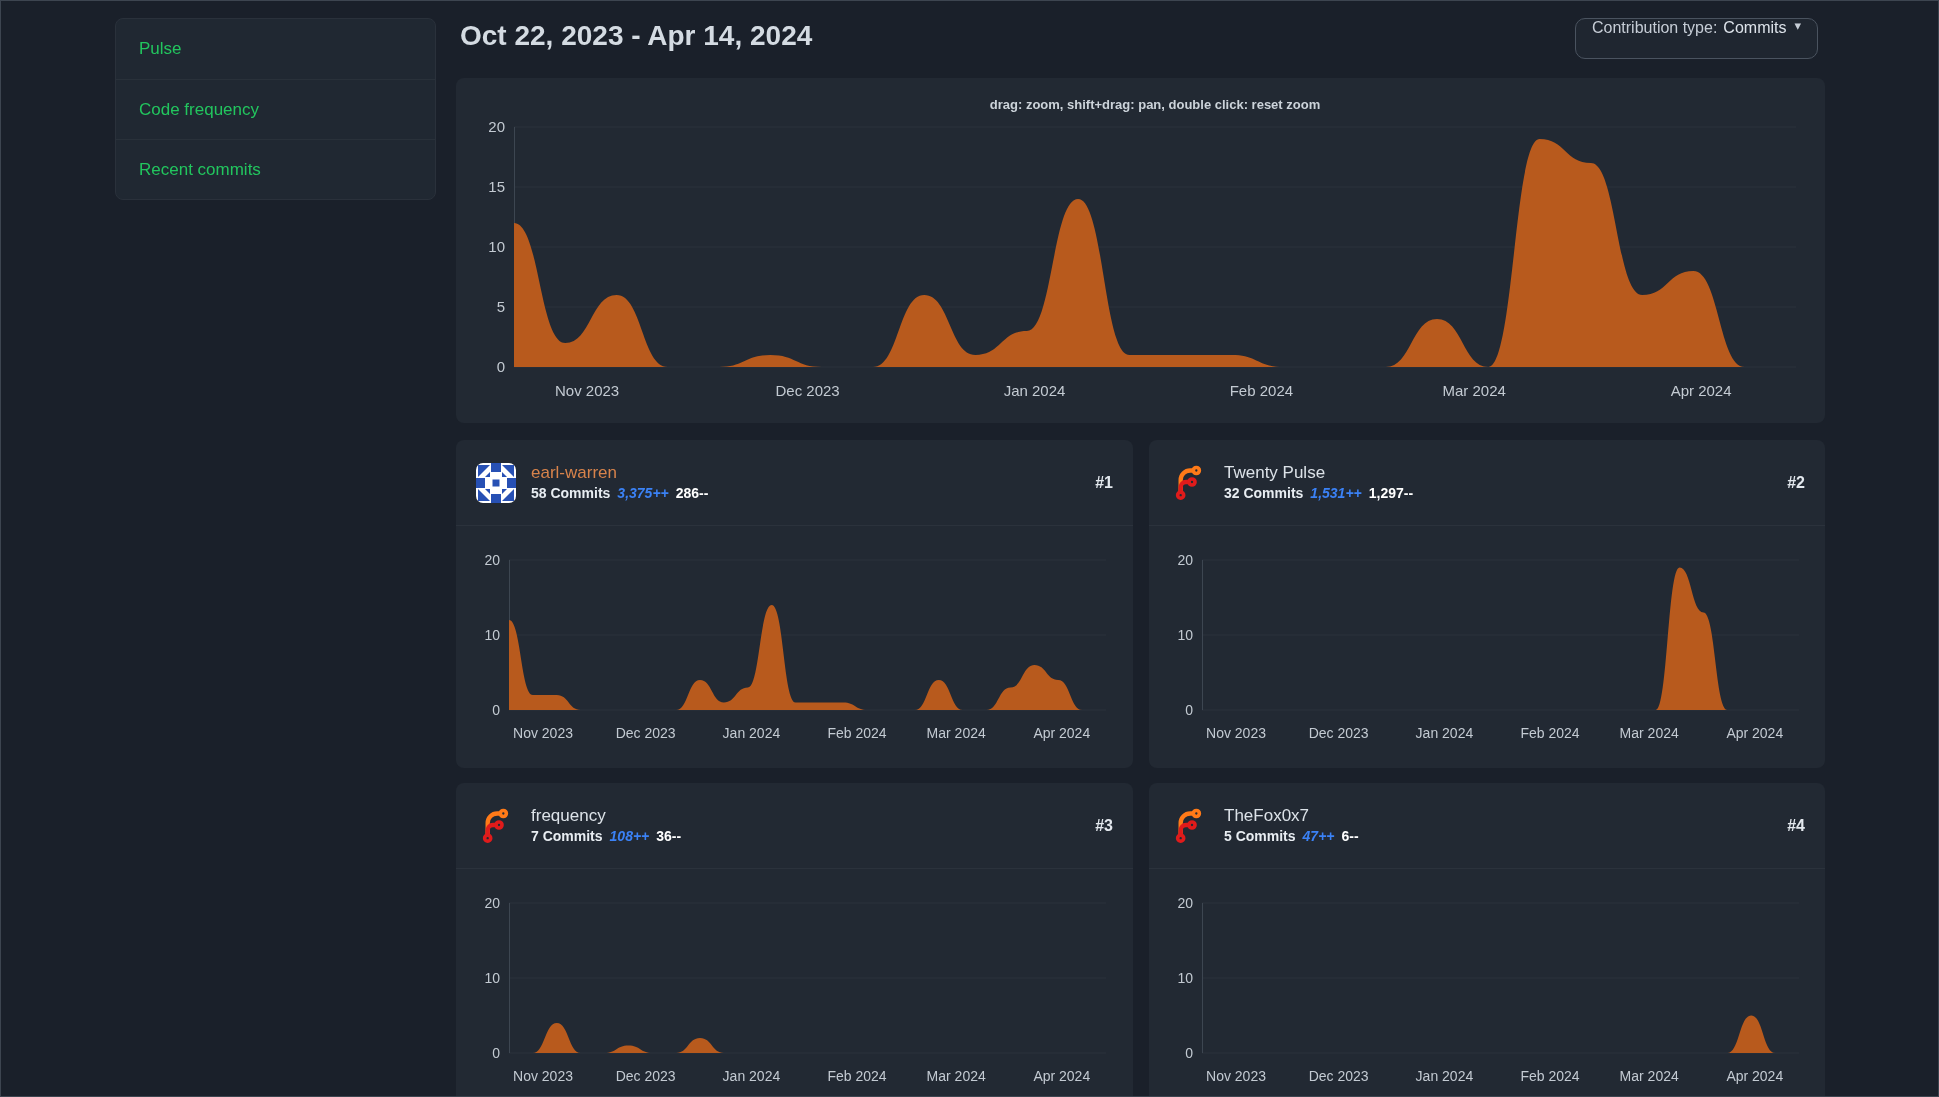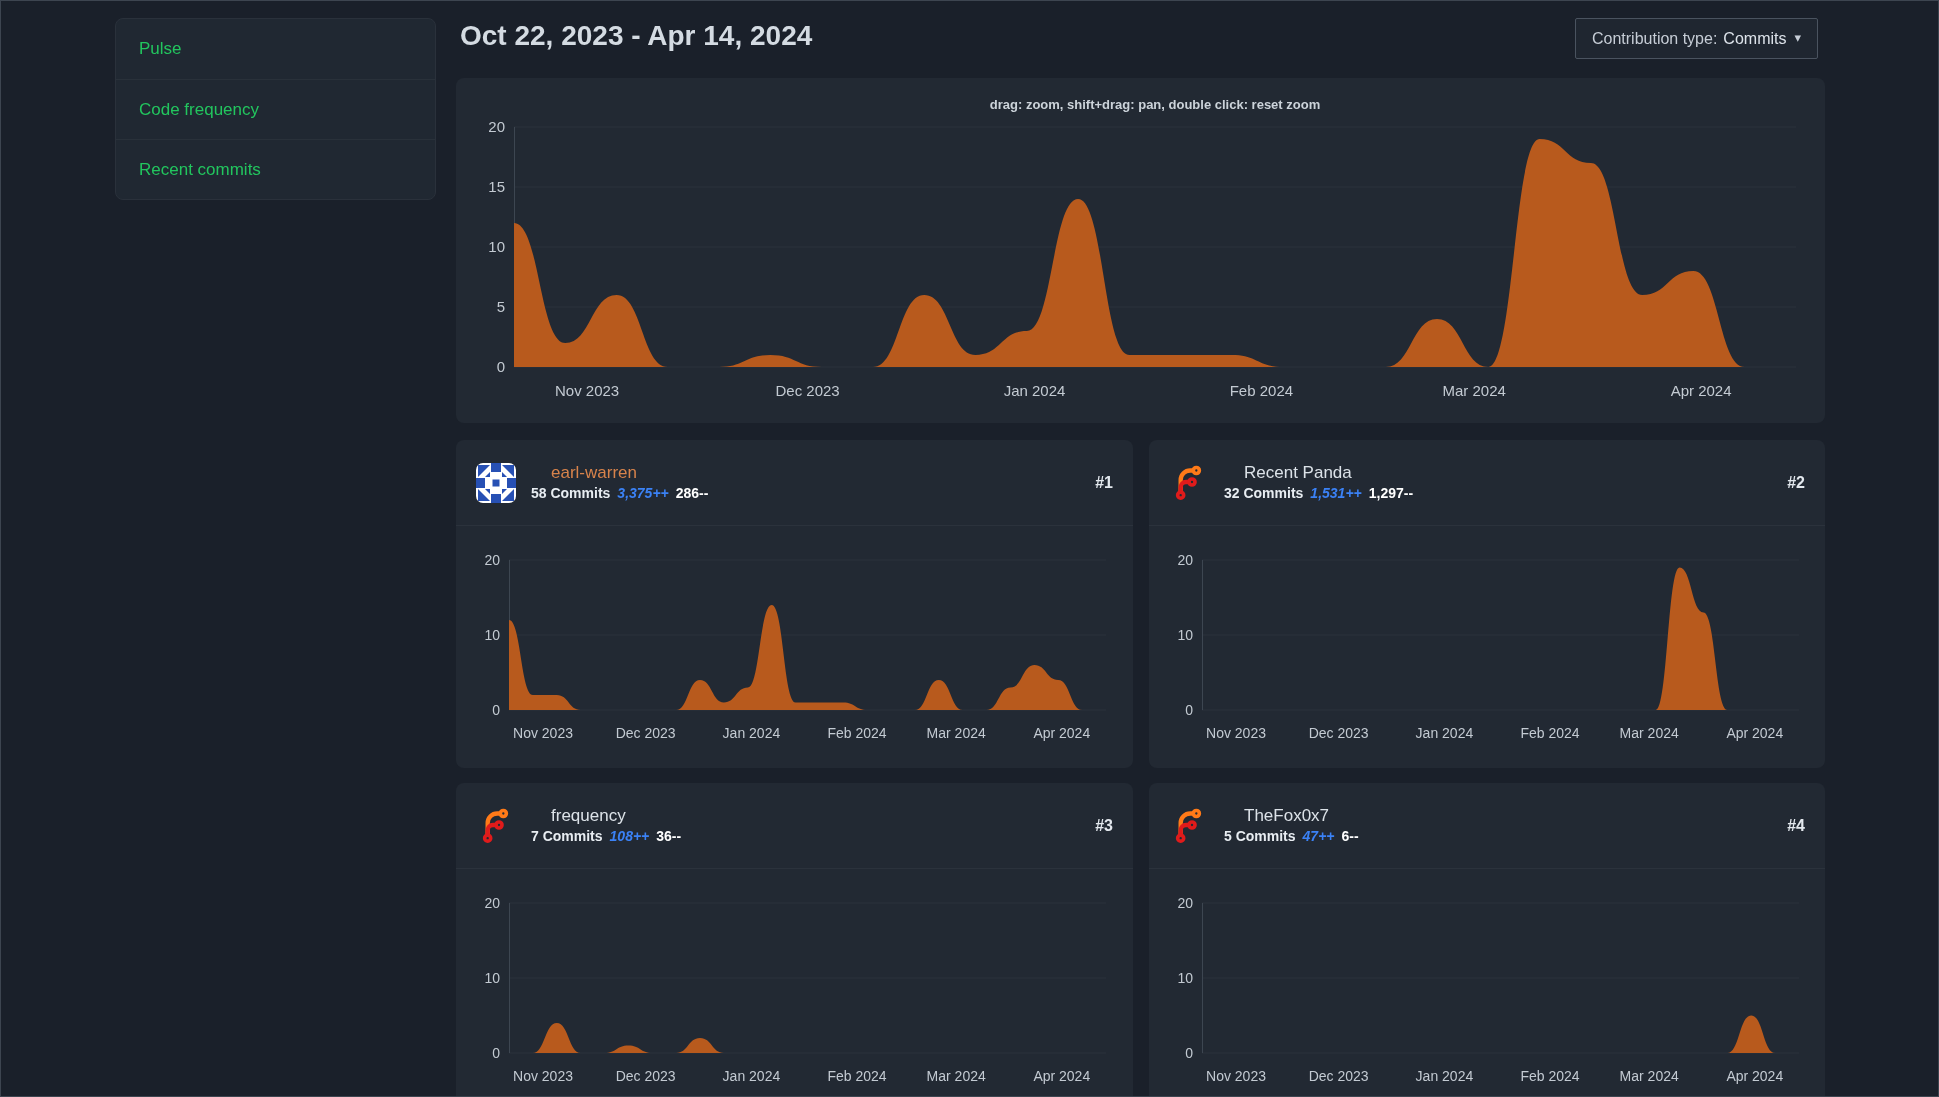--- a/index.html
+++ b/index.html
@@ -18,23 +18,23 @@
     height:60px; display:flex; align-items:center; padding:0 23px;
     color:#22c55e; font-size:17px; cursor:pointer;
   }
   .sidebar-item + .sidebar-item { border-top:1px solid rgba(255,255,255,0.045); }
   .sidebar-item.active { background:#2b333e; }
   
   .main { position:absolute; left:455px; top:0; width:1369px; }
   .date-title { position:absolute; left:4px; top:19px; font-size:28px; color:#d4dbe2; white-space:nowrap; }
   .contrib-btn {
     position:absolute; right:7px; top:17px; height:41px; padding:0 16px;
-    background:#1f2630; border:1px solid #4a535f; border-radius:2px;
+    background:#1f2630; border:1px solid #4a535f; border-radius:10px;
     color:#c6cdd6; font-size:16px; font-family:inherit;
-    display:flex; align-items:center; gap:6px; cursor:pointer;
+    display:flex; gap:6px; cursor:pointer;
   }
   .contrib-btn b { color:#dde3ea; font-weight:400; }
   .contrib-btn .caret { font-size:13px; color:#c6cdd6; margin-left:2px; transform:translateY(-1px); }
   .main-panel {
     position:absolute; left:0; top:77px; width:1369px; height:345px;
     background:#222933; border-radius:8px;
   }
   .main-panel svg { display:block; width:1369px; height:345px; }
   
   .cards {
@@ -43,21 +43,21 @@
   }
   .card { background:#222933; border-radius:8px; overflow:hidden; }
   .card-header {
     height:86px; padding:0 20px; display:flex; align-items:center; gap:15px;
     border-bottom:1px solid #2b323c;
   }
   .avatar { width:40px; height:40px; flex:0 0 40px; border-radius:7px; overflow:hidden; display:block; }
   .avatar.identicon { background:#ffffff; }
   .avatar svg { display:block; width:40px; height:40px; }
   .who { display:flex; flex-direction:column; gap:3px; min-width:0; }
-  .name { font-size:17px; color:#dce2e8; text-decoration:none; line-height:1.1;margin-left:20px; }
+  .name { font-size:17px; color:#dce2e8; text-decoration:none; line-height:1.1; }
   .name.link { color:#d8834b; }
   .stats { font-size:14px; font-weight:700; color:#e8edf2; display:flex; gap:7px; white-space:nowrap; }
   .adds { color:#3b82f6;font-style:italic; }
   .dels { color:#ffffff; }
   .rank { margin-left:auto; font-weight:700; font-size:16px; color:#e3e8ee; }
   .mini-chart { display:block; width:677px; height:242px; }
   svg text { font-family:"Liberation Sans", sans-serif; }
 </style>
 </head>
 <body>
@@ -166,21 +166,21 @@
           <span class="avatar">
             <svg viewBox="0 0 24 24" fill="none">
               <path d="M7 17.4 V10.2 A5.7 5.7 0 0 1 12.7 4.5 H14.2" stroke="#ff7a18" stroke-width="2.6"></path>
               <circle cx="16.4" cy="4.5" r="1.8" stroke="#ff7a18" stroke-width="2.2"></circle>
               <path d="M7 17.4 V14.6 A3.2 3.2 0 0 1 10.2 11.4 H11.6" stroke="#e01b1b" stroke-width="2.6"></path>
               <circle cx="13.8" cy="11.4" r="1.8" stroke="#e01b1b" stroke-width="2.2"></circle>
               <circle cx="7" cy="19.3" r="1.8" stroke="#e01b1b" stroke-width="2.2"></circle>
             </svg>
           </span>
           <div class="who">
-            <span class="name">Recent Panda</span>
+            <span class="name">Twenty Pulse</span>
             <div class="stats">
               <span>32 Commits</span>
               <span class="adds">1,531++</span>
               <span class="dels">1,297--</span>
             </div>
           </div>
           <span class="rank">#2</span>
         </div>
         <svg class="mini-chart" viewBox="0 0 677 242">
             <line x1="53" y1="184" x2="650" y2="184" stroke="#2b323c" stroke-width="1"></line>

